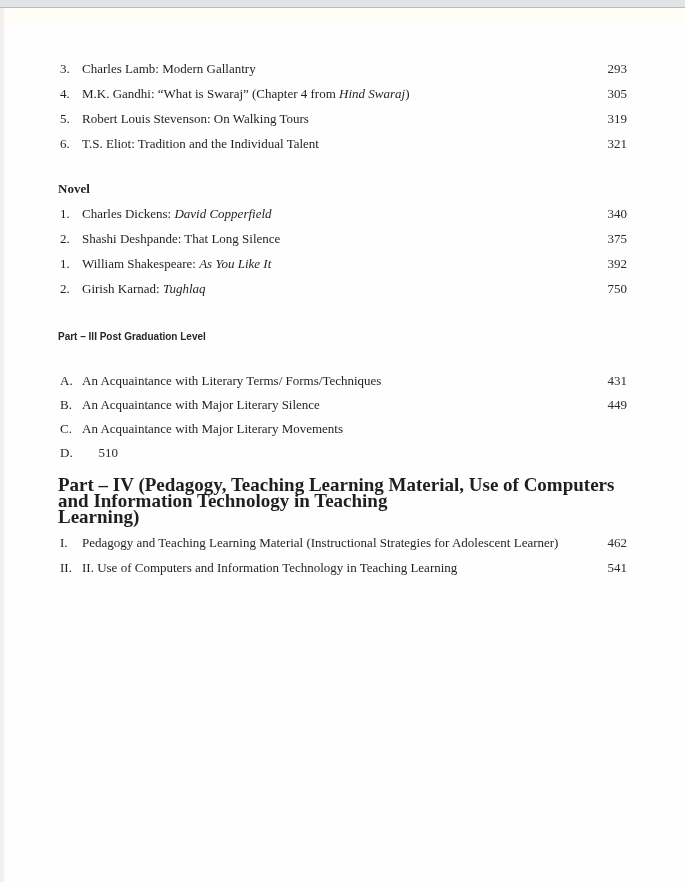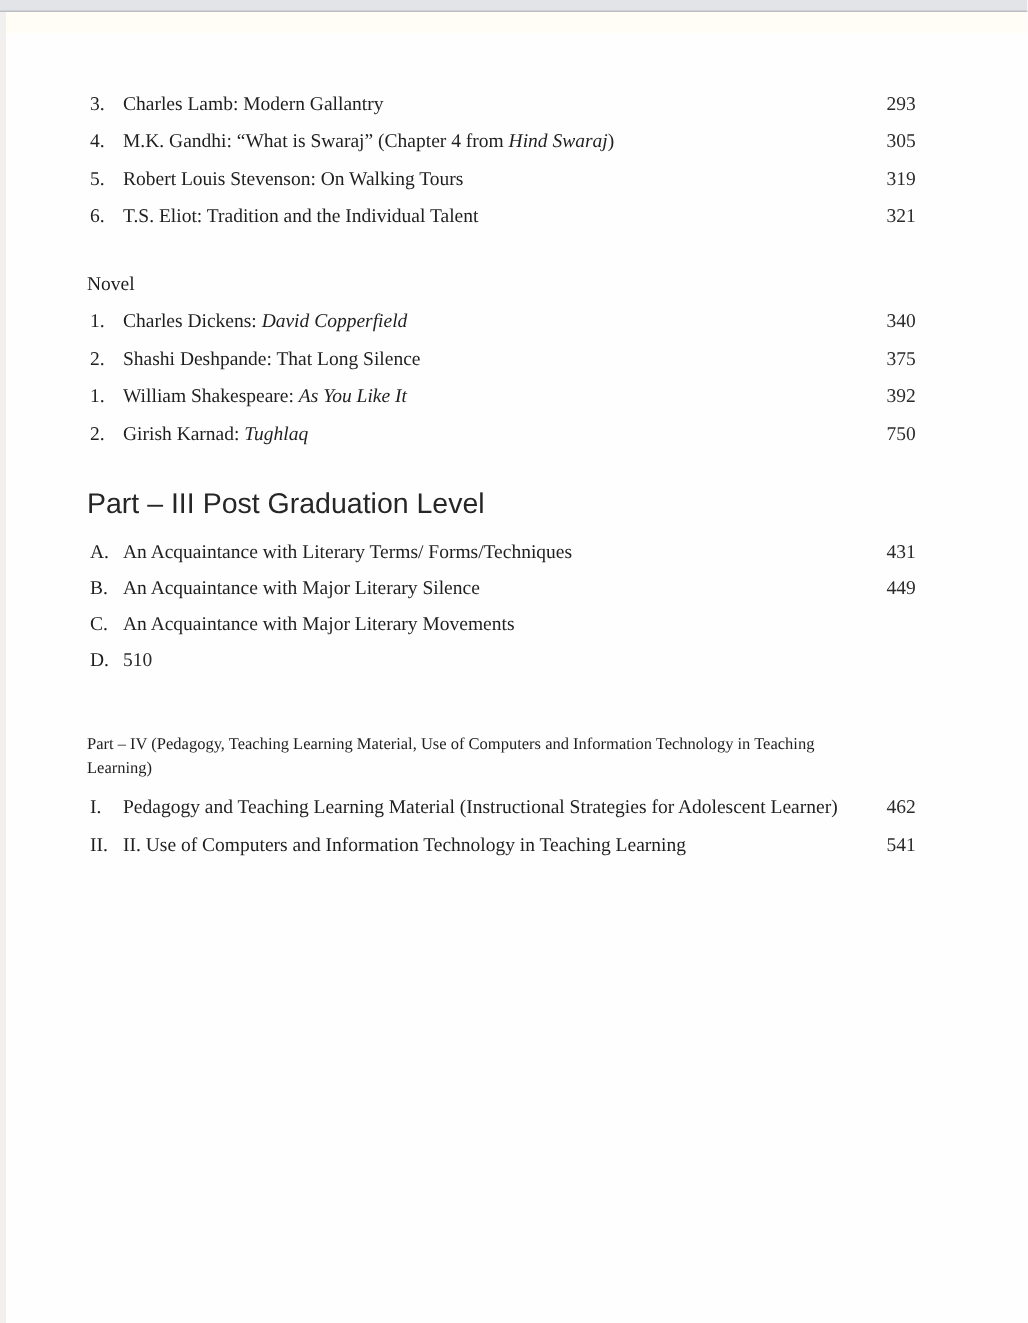--- a/index.html
+++ b/index.html
@@ -53,42 +53,43 @@
     width: 22px;
   }
   .txt {
     flex: 1;
     padding-right: 10px;
   }
   .txt i { font-style: italic; }
   .pg {
     flex: none;
     width: 36px;
+    text-align: right;
     color: #2a2a2a;
   }
   .sec-heading {
-    font-weight: normal;
+    font-weight: bold;
     font-size: 13px;
     line-height: 17px;
     margin: 28px 0 8px 0;
   }
   .part3-heading {
     font-family: "Liberation Sans", sans-serif;
-    font-weight: normal;
-    font-size: 19px;
+    font-weight: bold;
+    font-size: 10px;
     line-height: 20px;
-    margin: 30px 0 12px 0;
+    margin: 30px 0 25px 0;
     color: #262626;
   }
   .part3-rows .row { margin-bottom: 7px; }
   .part4-heading {
-    font-weight: normal;
-    font-size: 11px;
+    font-weight: bold;
+    font-size: 19px;
     line-height: 16px;
-    margin: 40px 0 9px 0;
+    margin: 16px 0 9px 0;
   }
   .part4-heading span { display: block; }
 </style>
 </head>
 <body>
 
 <div class="top-band"></div>
 <div class="paper-tint"></div>
 <div class="left-strip"></div>
 

